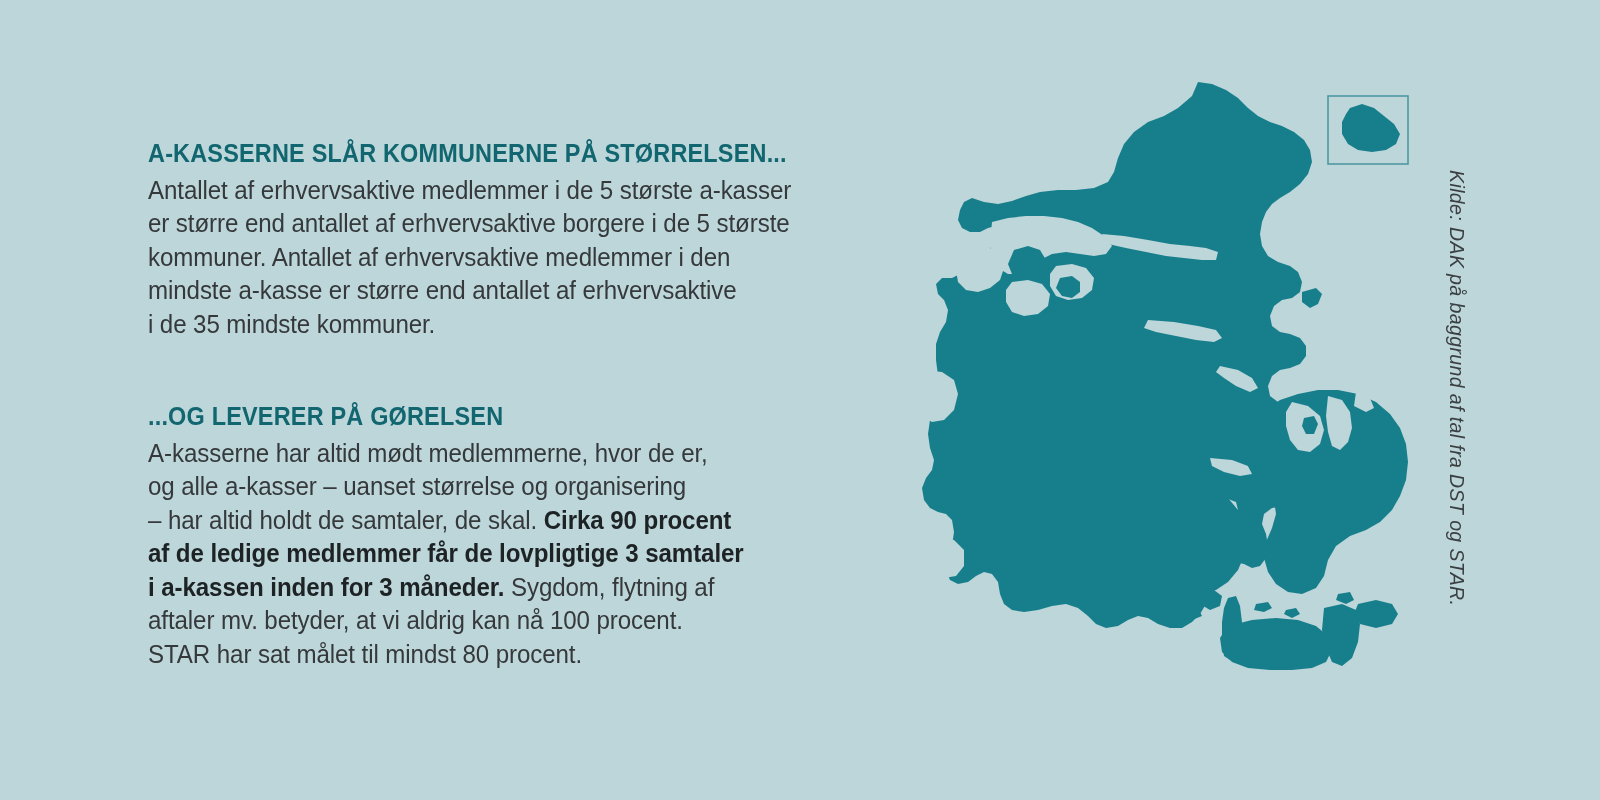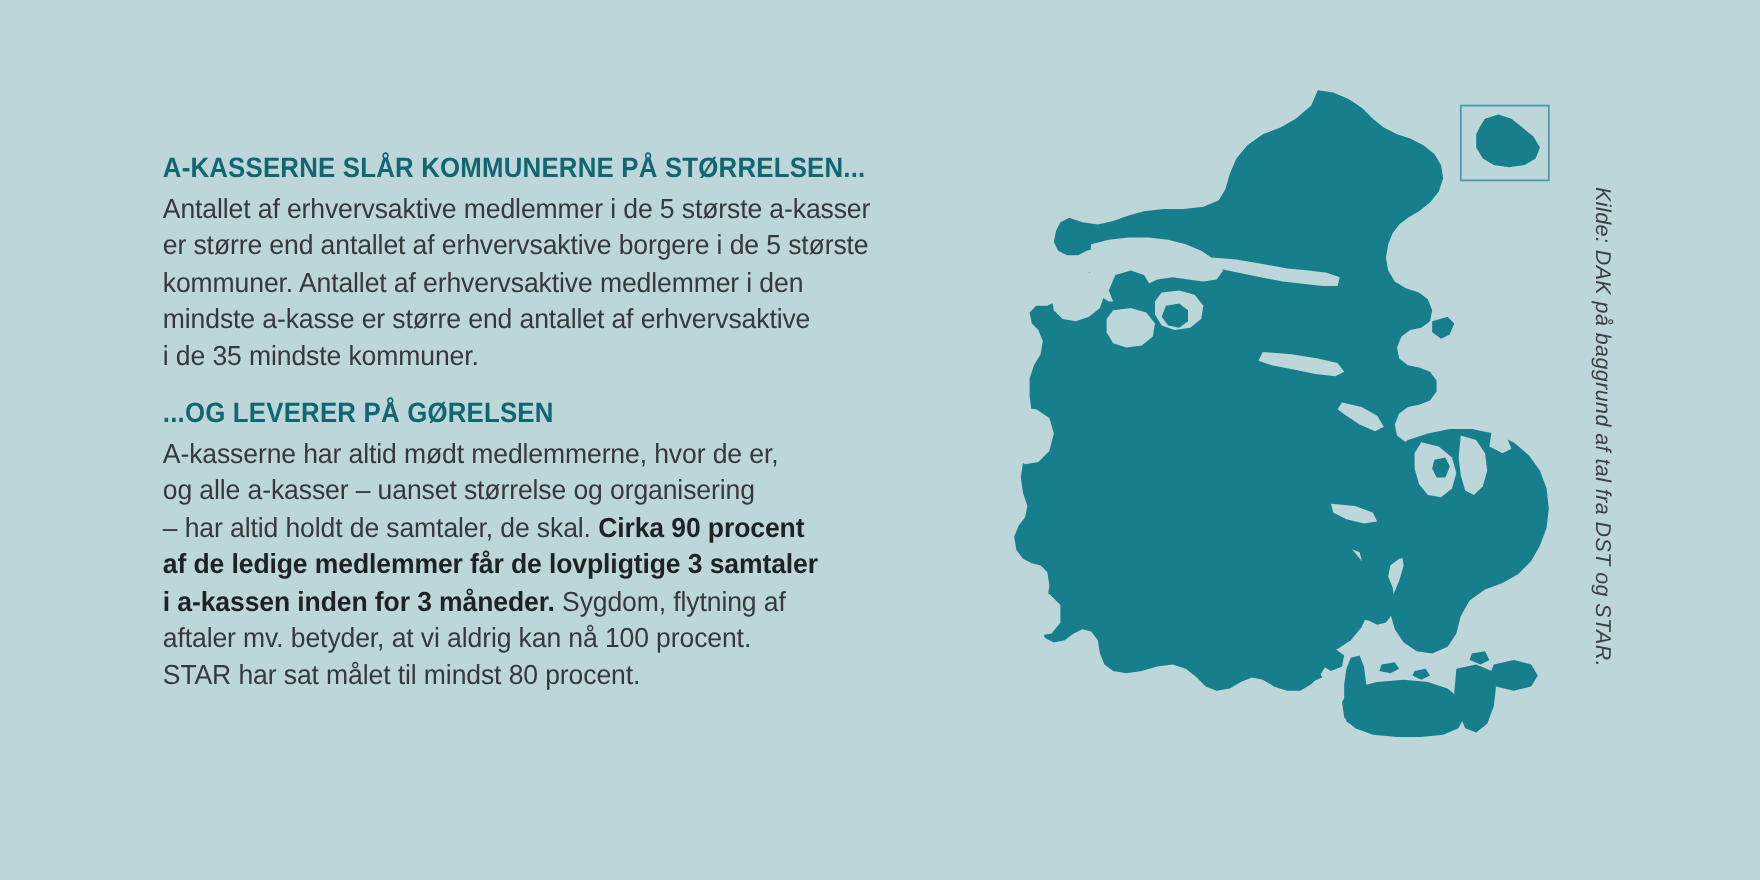--- a/index.html
+++ b/index.html
@@ -21,21 +21,21 @@
 
   
   .text-column {
     position: absolute;
     left: 148px;
     top: 138px;
     width: 760px;
   }
 
   .block { margin: 0; }
-  .block.second { margin-top: 20px; }
+  .block.second { margin-top: 60px; }
 
   .heading {
     color: #11666f;
     font-family: "Liberation Sans Narrow", "Liberation Sans", sans-serif;
     font-weight: 700;
     font-size: 25.5px;
     letter-spacing: 0.2px;
     line-height: 1.2;
     margin: 0 0 5px 0;
     transform: scaleX(0.92);

